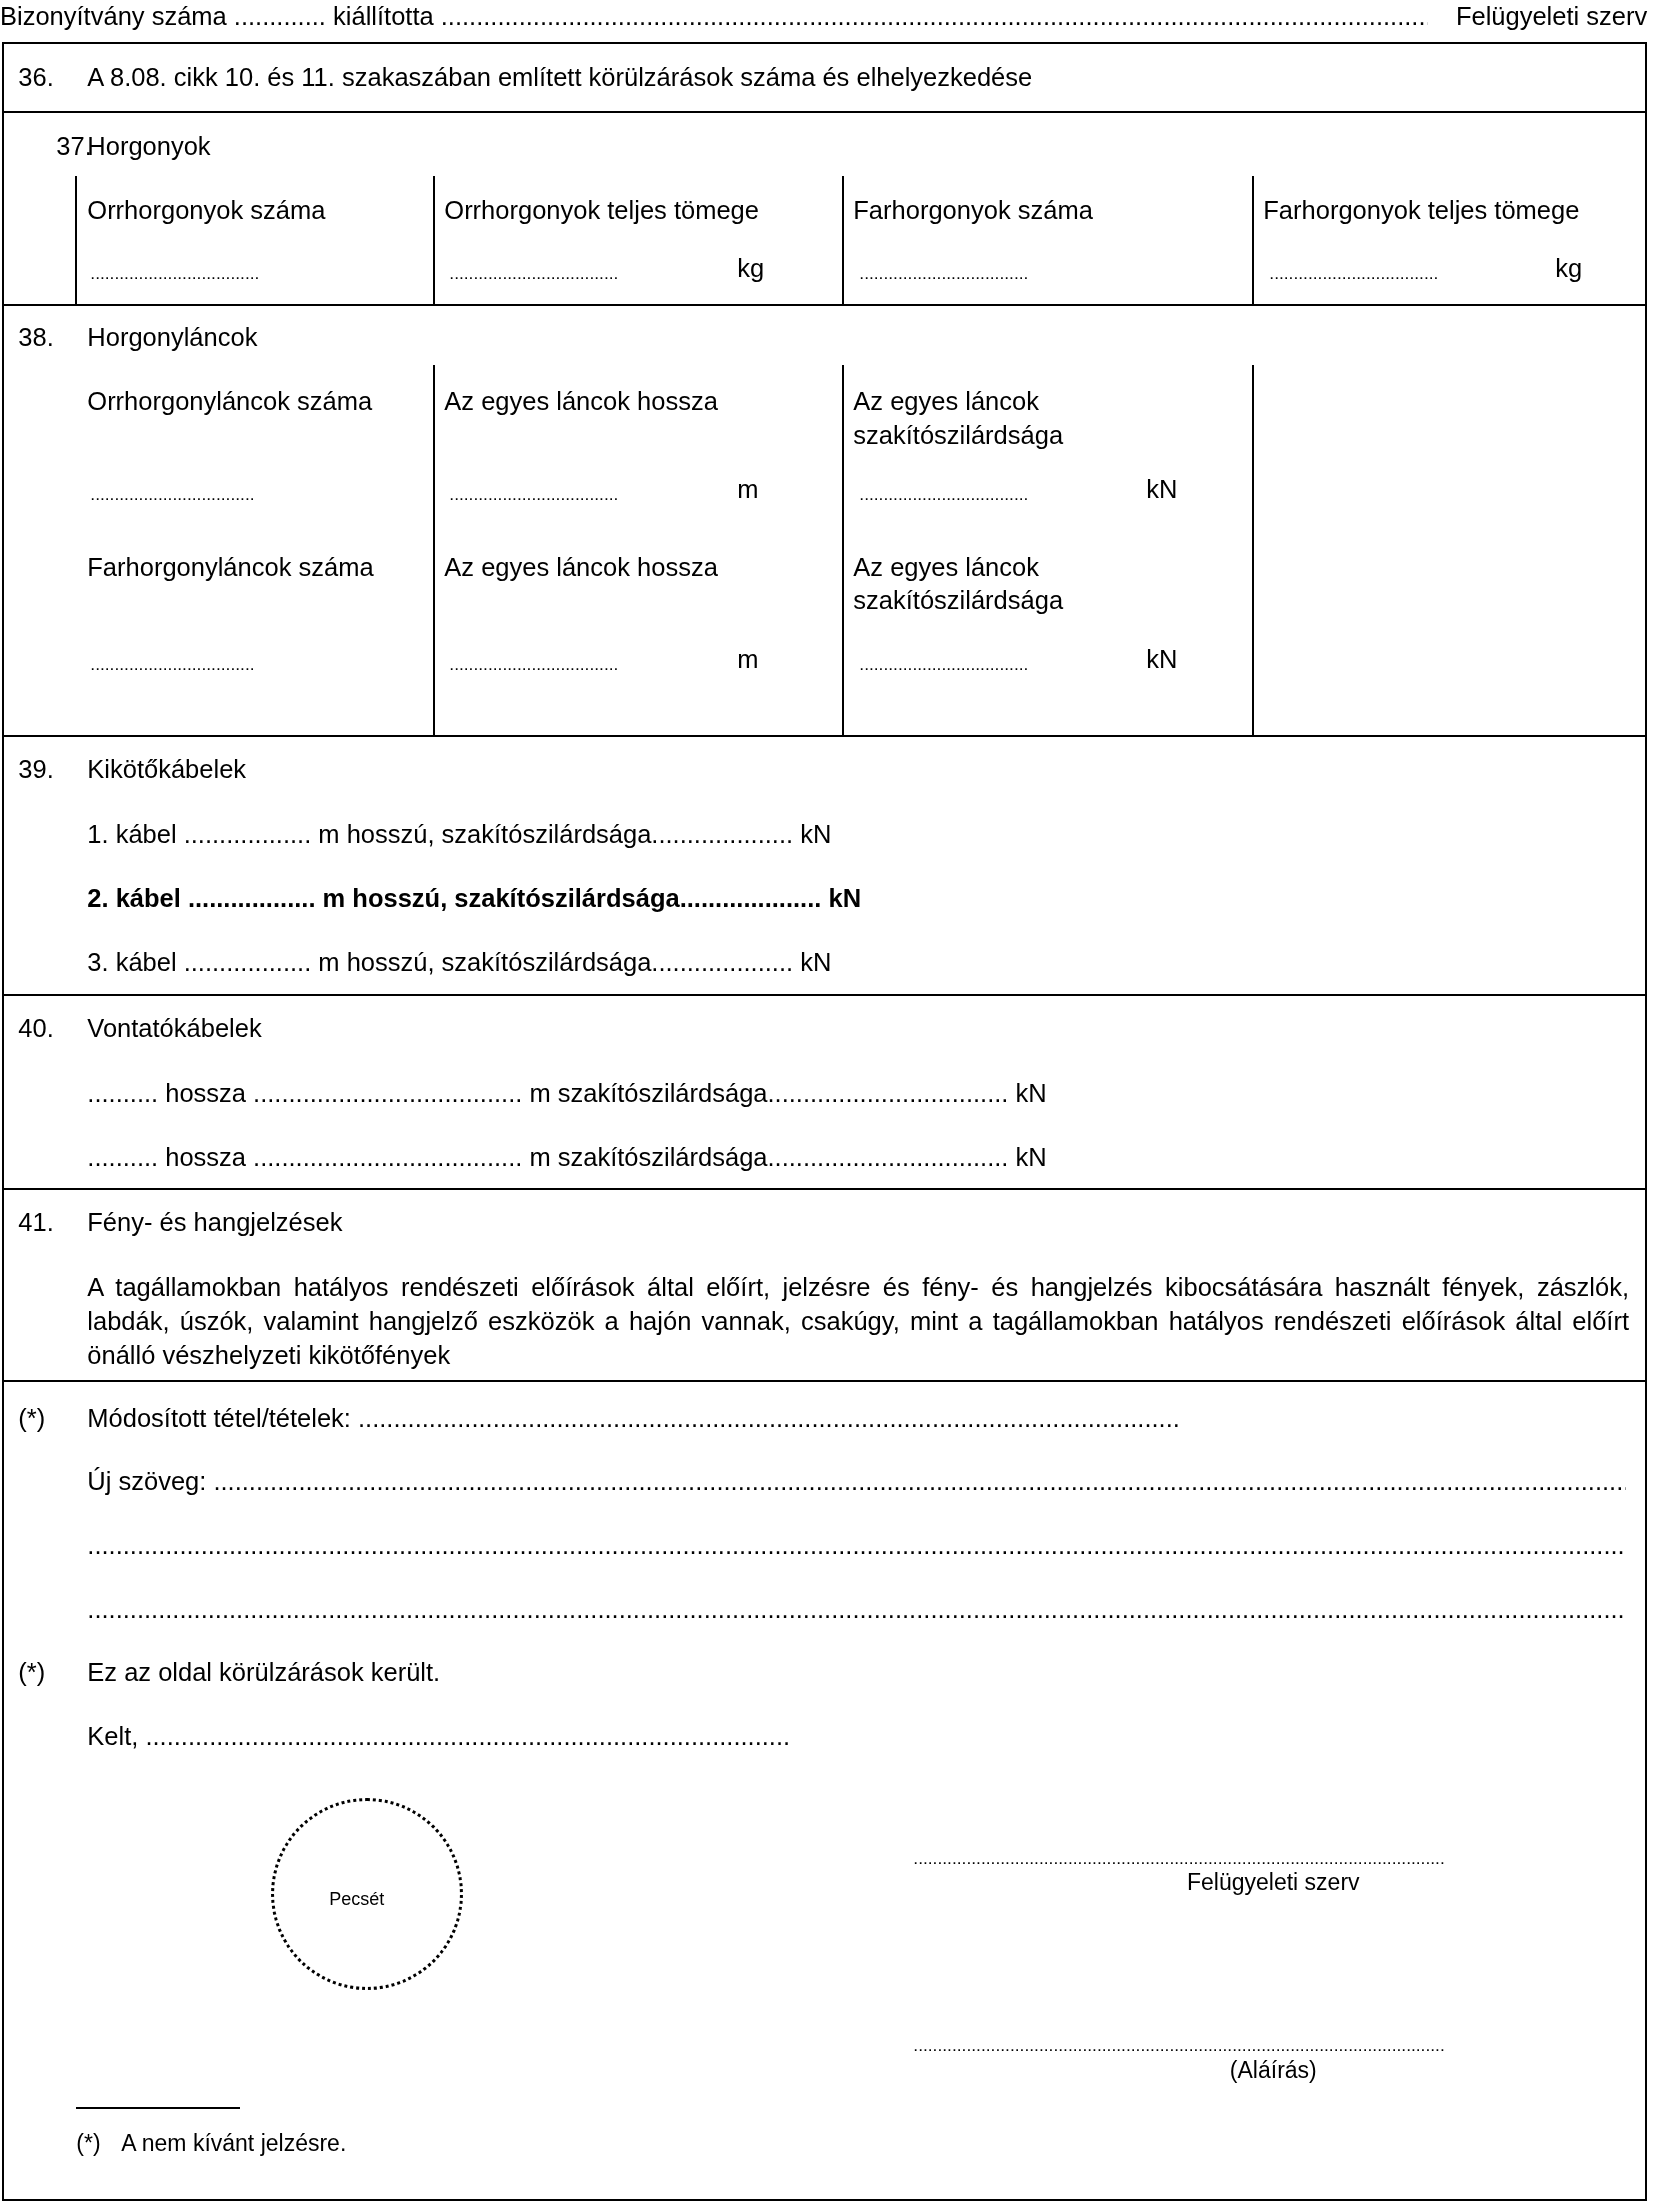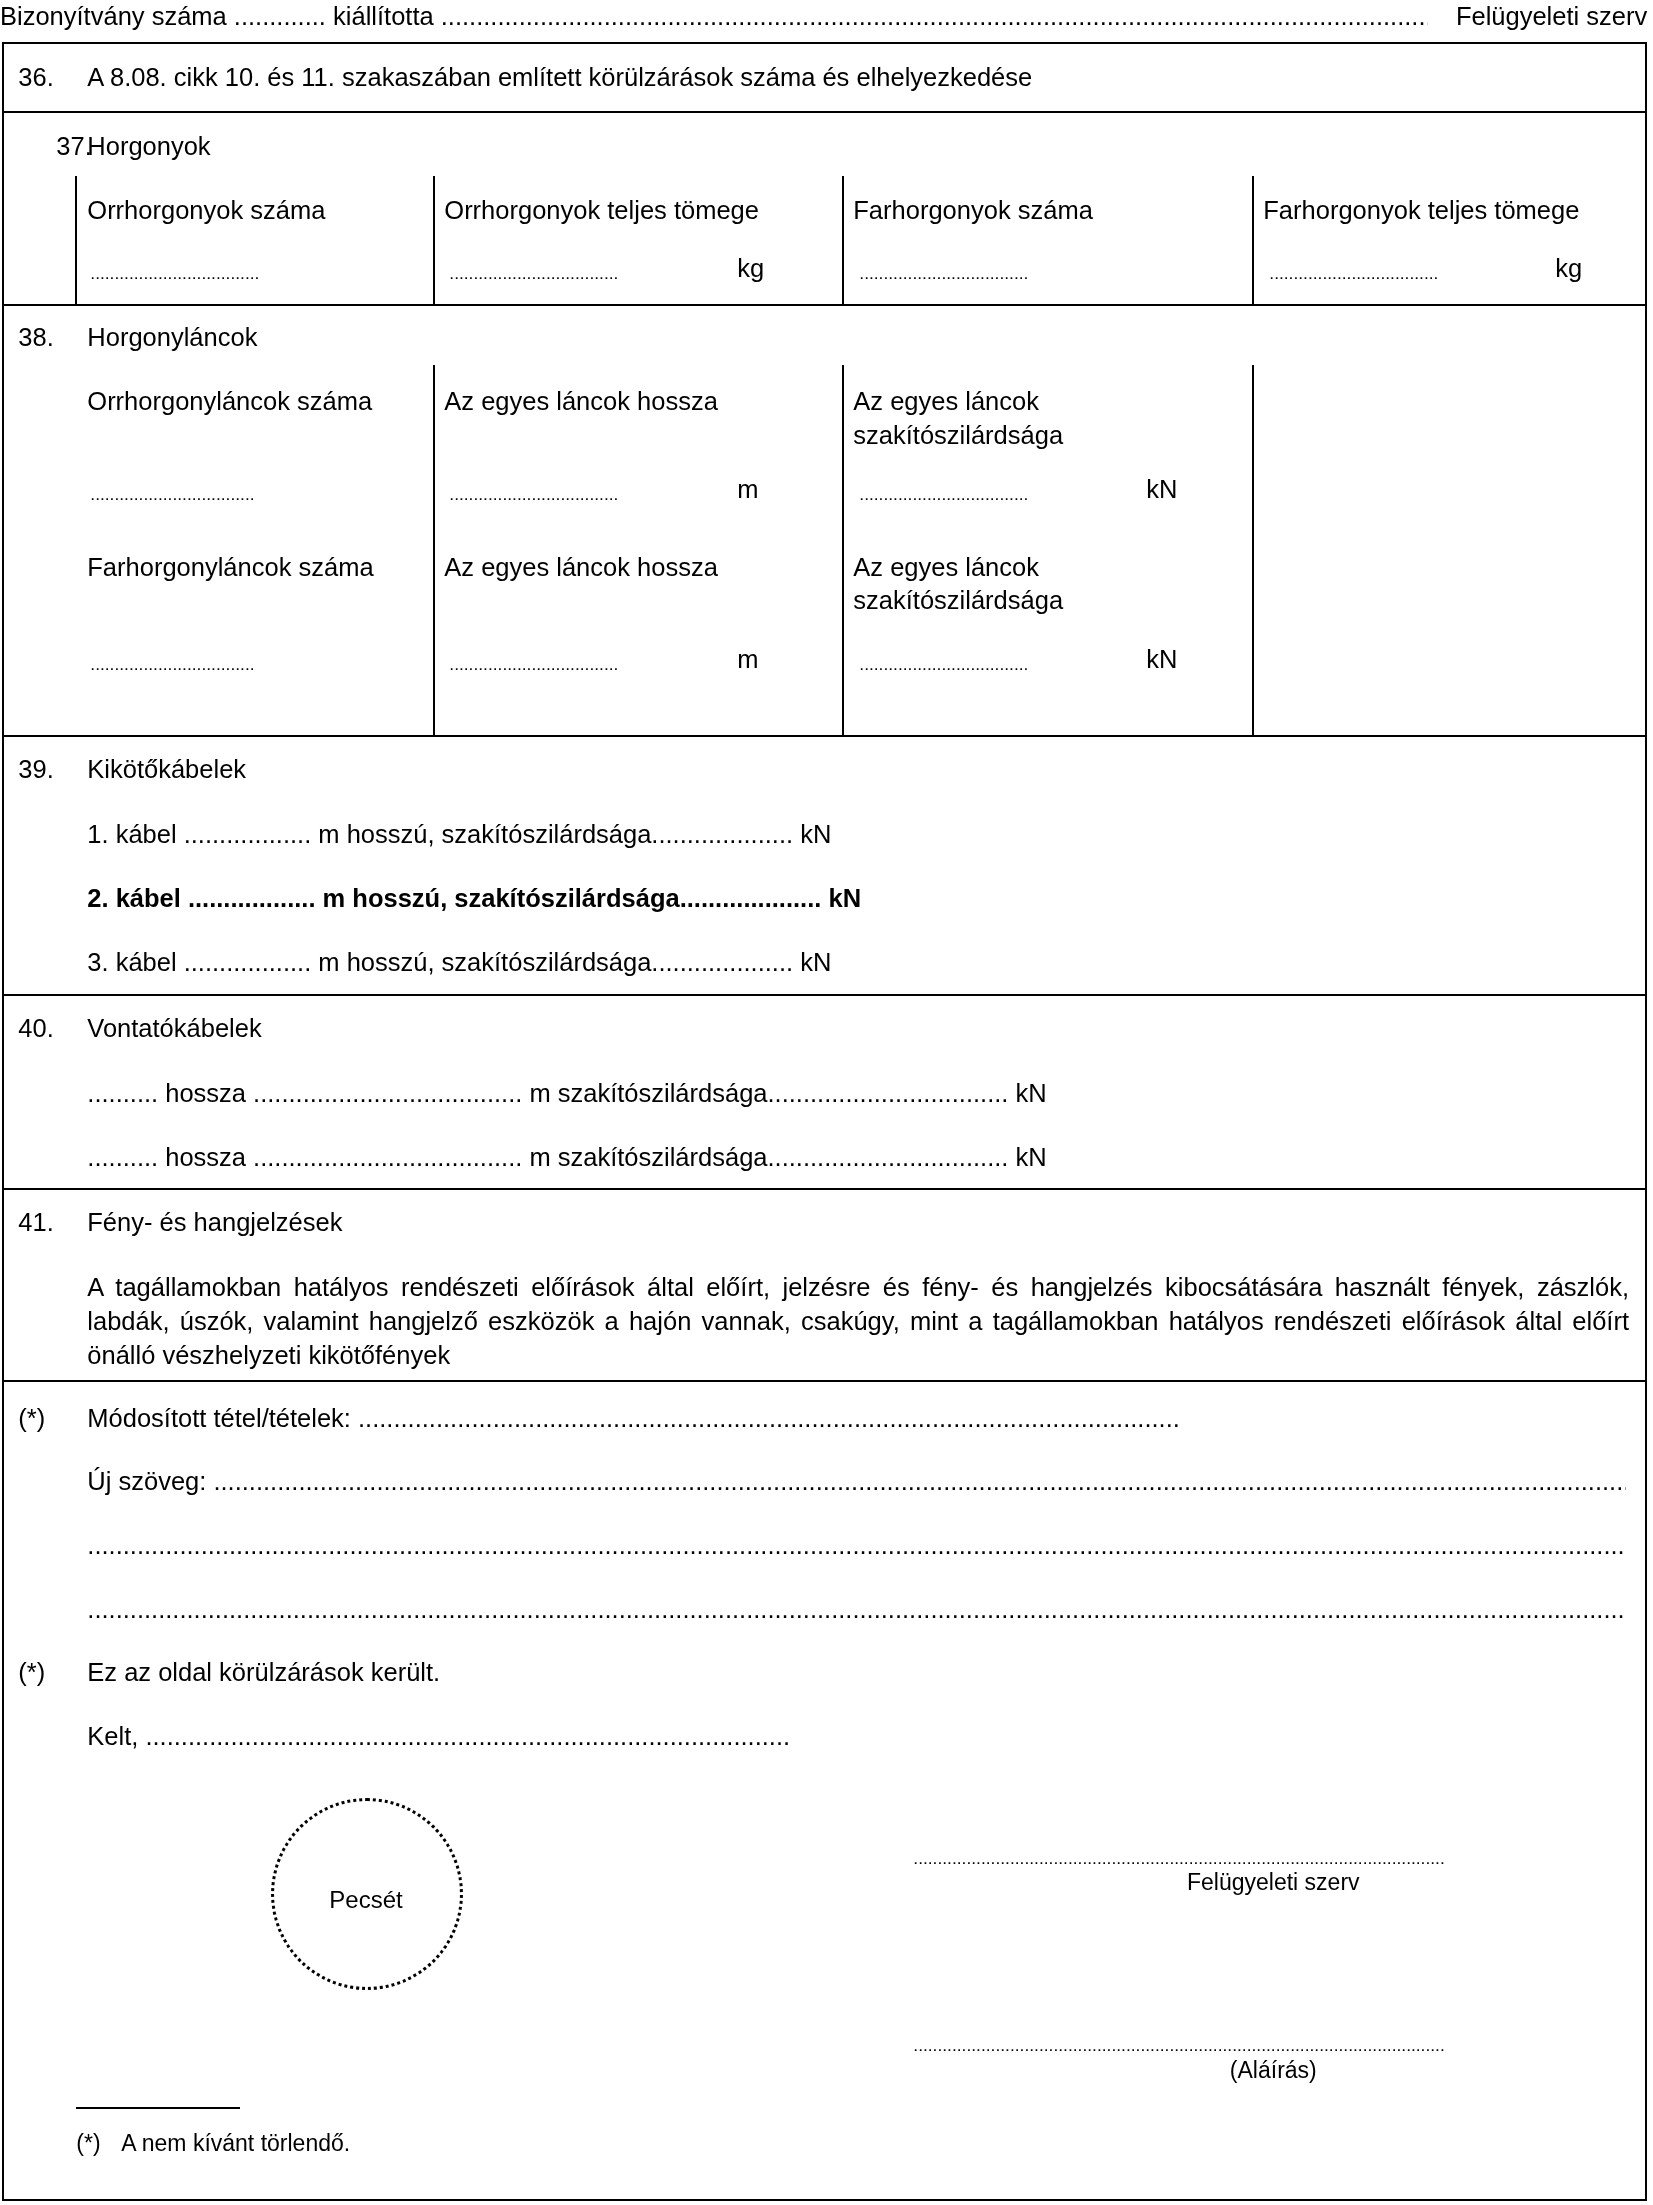--- a/index.html
+++ b/index.html
@@ -113,25 +113,25 @@
   <span class="t lbl" style="top:1358px;">Módosított tétel/tételek: ....................................................................................................................</span>
   <span class="t lbl" style="top:1421px;width:1539px;overflow:hidden;">Új szöveg: ......................................................................................................................................................................................................................</span>
   <span class="t lbl" style="top:1485px;width:1539px;overflow:hidden;">.............................................................................................................................................................................................................................................</span>
   <span class="t lbl" style="top:1549px;width:1539px;overflow:hidden;">.............................................................................................................................................................................................................................................</span>
 
   <span class="t num" style="top:1612px;">(*)</span>
   <span class="t lbl" style="top:1612px;">Ez az oldal körülzárások került.</span>
   <span class="t lbl" style="top:1676px;">Kelt, ...........................................................................................</span>
 
   <div class="seal" style="left:267px;top:1754px;width:192px;height:192px;"></div>
-  <span class="t" style="left:325px;top:1839px;font-size:24px;">Pecsét</span>
+  <span class="t" style="left:325px;top:1839px;font-size:18px;">Pecsét</span>
 
   <span class="t" style="left:909px;top:1798px;width:720px;overflow:hidden;font-size:17.4px;">..............................................................................................................</span>
   <div class="t center" style="left:909px;top:1822px;width:720px;font-size:23px;">Felügyeleti szerv</div>
 
   <span class="t" style="left:909px;top:1985px;width:720px;overflow:hidden;font-size:17.4px;">..............................................................................................................</span>
   <div class="t center" style="left:909px;top:2010px;width:720px;font-size:23px;">(Aláírás)</div>
 
   <div style="position:absolute;left:72px;top:2063px;width:164px;height:2.3px;background:#000;"></div>
   <span class="t" style="left:72px;top:2083px;font-size:23px;">(*)</span>
-  <span class="t" style="left:117px;top:2083px;font-size:23px;">A nem kívánt törlendő.</span>
+  <span class="t" style="left:117px;top:2083px;font-size:23px;">A nem kívánt jelzésre.</span>
 </div>
 
 
 </body></html>

